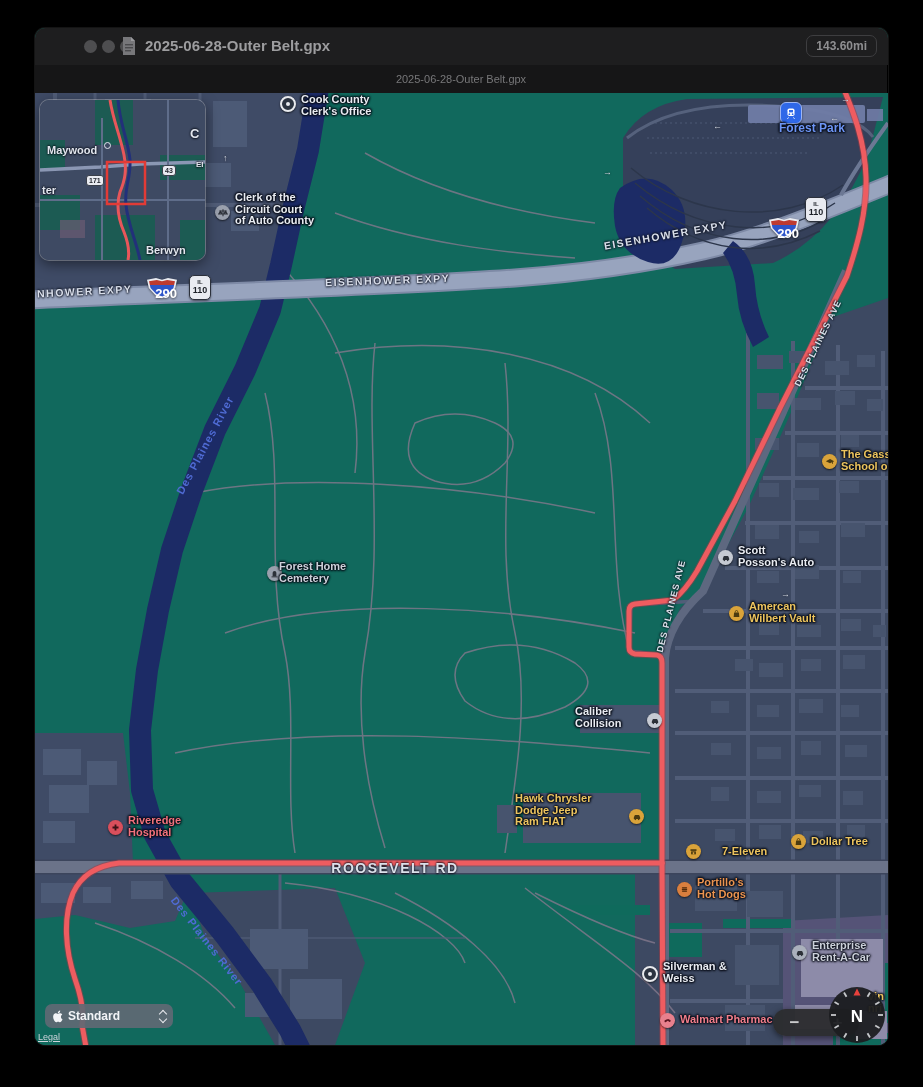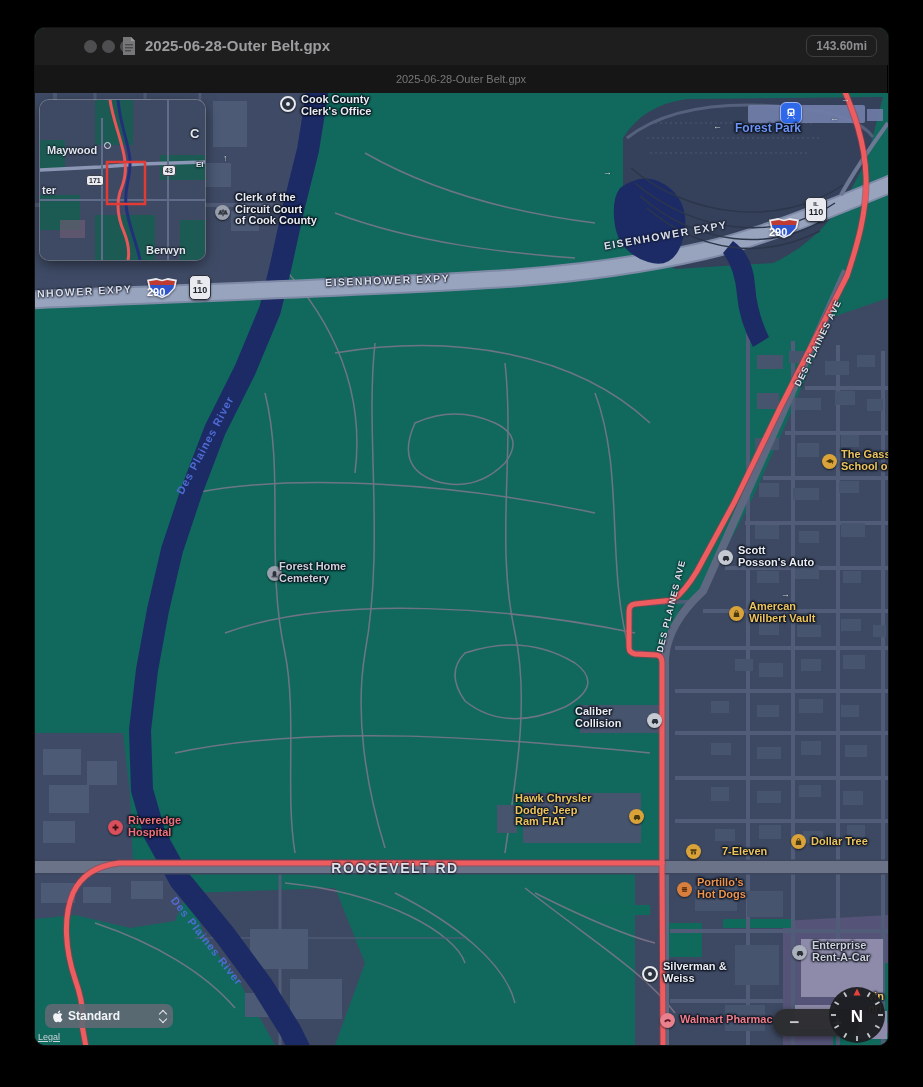--- a/index.html
+++ b/index.html
@@ -19,39 +19,39 @@
   #tab1{background:#161617;color:#777779;border-right:1px solid #000;}
   #tab2{background:#212123;color:#919193;}
   
   #map{position:absolute;left:0;top:65px;width:853px;height:952px;background:#11695d;overflow:hidden;}
   #map-canvas{position:absolute;left:0;top:0;}
   
   .poiT{position:absolute;font-weight:bold;font-size:11px;line-height:11.5px;white-space:nowrap;z-index:3;
     text-shadow:0 1px 2px rgba(8,12,22,.95),0 -1px 2px rgba(8,12,22,.9),1px 0 2px rgba(8,12,22,.9),-1px 0 2px rgba(8,12,22,.9),0 0 3px rgba(8,12,22,.8);}
   .c-white{color:#e9ecf2}.c-yellow{color:#ecc45e}.c-orange{color:#eb9450}.c-red{color:#f0717c}
   .c-pink{color:#f27e8b}.c-blue{color:#6d95f5}.c-gray{color:#ccd1da}
-  .right{text-align:left}.center{text-align:left}
+  .right{text-align:left}.center{text-align:right}
   .street{position:absolute;font-weight:bold;font-size:9px;letter-spacing:1px;color:#dbe0ea;white-space:nowrap;z-index:3;
     text-shadow:0 1px 2px rgba(8,12,22,.9),0 -1px 2px rgba(8,12,22,.9);}
   .expy{position:absolute;font-weight:bold;font-size:10.5px;letter-spacing:1.5px;color:#d9deea;white-space:nowrap;z-index:3;
     text-shadow:0 1px 2px rgba(20,26,40,.9),0 -1px 2px rgba(20,26,40,.9),1px 0 2px rgba(20,26,40,.9);}
   .city{position:absolute;font-weight:bold;font-size:11.5px;color:#dde2ec;z-index:3;
     text-shadow:0 1px 3px rgba(8,12,22,.95),0 -1px 3px rgba(8,12,22,.9);}
   .riverT{position:absolute;font-weight:bold;font-size:11px;letter-spacing:1px;color:#4f6bd4;white-space:nowrap;z-index:3;width:110px;text-align:center;}
   .ico{position:absolute;width:15px;height:15px;border-radius:50%;z-index:3;display:flex;align-items:center;justify-content:center;
     box-shadow:0 1px 2px rgba(0,0,0,.6);}
   .ico svg{display:block}
   .arrow{position:absolute;font-size:9px;color:#cfd5e0;z-index:2;font-weight:bold;text-shadow:0 0 2px rgba(0,0,0,.7);}
   
   .shield-i{position:absolute;width:30px;height:22px;z-index:3;filter:drop-shadow(0 1px 1px rgba(0,0,0,.5));}
   .shield-i .outer{position:absolute;inset:0;background:#e9ebf1;
     clip-path:polygon(0% 12%,30% 5%,50% 12%,70% 5%,100% 12%,94% 50%,72% 83%,50% 97%,28% 83%,6% 50%);}
   .shield-i .inner{position:absolute;inset:2px;background:linear-gradient(#bf3a30 0 36%,#2e55c9 36% 100%);
     clip-path:polygon(0% 12%,30% 5%,50% 12%,70% 5%,100% 12%,94% 50%,72% 83%,50% 97%,28% 83%,6% 50%);}
-  .shield-i .num{position:absolute;width:100%;top:9px;text-align:left;font-size:11px;font-weight:bold;color:#fff;}
+  .shield-i .num{position:absolute;width:100%;top:9px;text-align:right;font-size:13px;font-weight:bold;color:#fff;}
   .shield-il{position:absolute;width:20px;height:23px;background:#e9ebf1;border:1.5px solid #2c313c;border-radius:5px;
     text-align:center;color:#1d2128;font-weight:bold;z-index:3;box-shadow:0 1px 2px rgba(0,0,0,.5);}
   .shield-il .il{font-size:6px;line-height:6px;margin-top:3px;}
   .shield-il .num{font-size:9px;line-height:10px;}
   
   #inset{position:absolute;left:5px;top:7px;width:165px;height:160px;border-radius:9px;overflow:hidden;z-index:5;
     box-shadow:0 0 0 1px rgba(255,255,255,.28),0 4px 14px rgba(0,0,0,.5);background:#3e4a63;}
   .insetT{position:absolute;font-weight:bold;color:#e2e6ee;z-index:2;
     text-shadow:0 1px 2px rgba(8,12,22,.95),0 -1px 2px rgba(8,12,22,.9);}
   .mini-shield{position:absolute;background:#e9ebf1;border:1px solid #3a3f4a;border-radius:3px;
@@ -343,21 +343,21 @@
             <path d="M6 1.5 V10"></path>
             <path d="M1.5 3.5 H10.5"></path>
             <path d="M1 7 L3 3.8 L5 7 Z"></path>
             <path d="M7 7 L9 3.8 L11 7 Z"></path>
           </g>
         </svg>
       </div>
     <div class="poiT c-white" style="left:200px;top:99px">
         <div>Clerk of the</div>
         <div>Circuit Court</div>
-        <div>of Cook County</div>
+        <div>of Auto County</div>
       </div>
 
     <div class="ico" style="left:745px;top:9px;width:20px;height:20px;border-radius:6px;background:#2f68e8;border:1.5px solid #9db6f5">
         <svg width="12" height="12" viewBox="0 0 12 12">
           <rect x="2.5" y="1.5" width="7" height="7.5" rx="1.8" fill="#fff"></rect>
           <rect x="4" y="3" width="4" height="2.4" fill="#2f68e8"></rect>
           <circle cx="4.4" cy="7.2" r="0.9" fill="#2f68e8"></circle>
           <circle cx="7.6" cy="7.2" r="0.9" fill="#2f68e8"></circle>
           <path d="M3.5 10.5 L2.5 11.8 M8.5 10.5 L9.5 11.8" stroke="#fff" stroke-width="1"></path>
         </svg>

